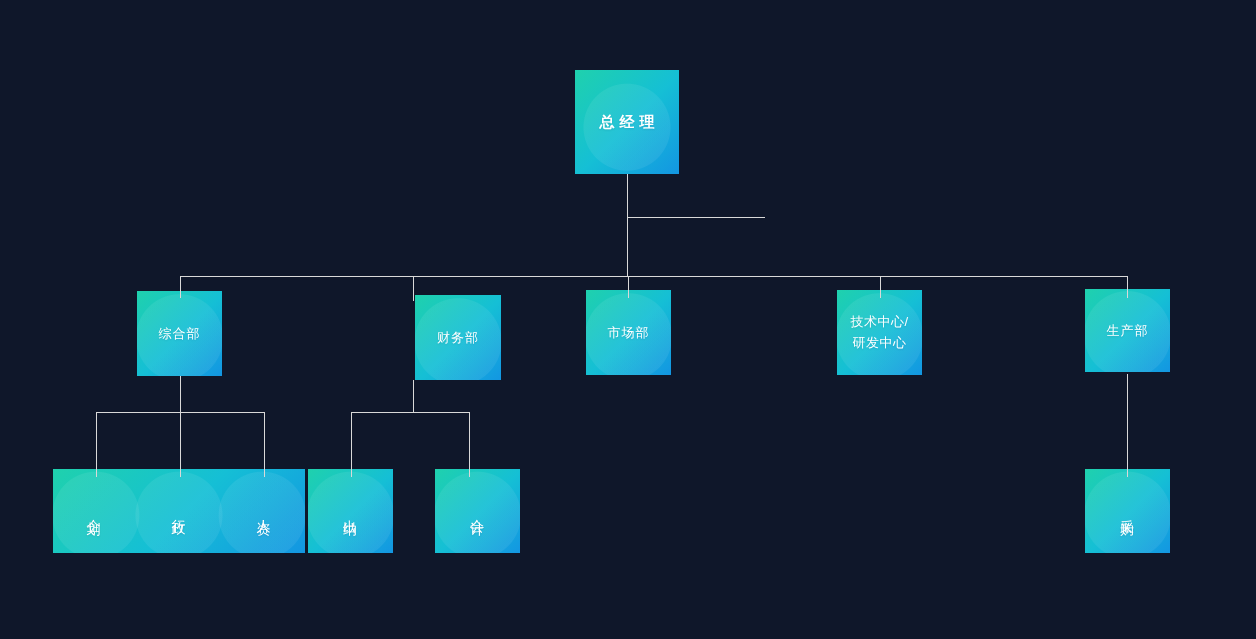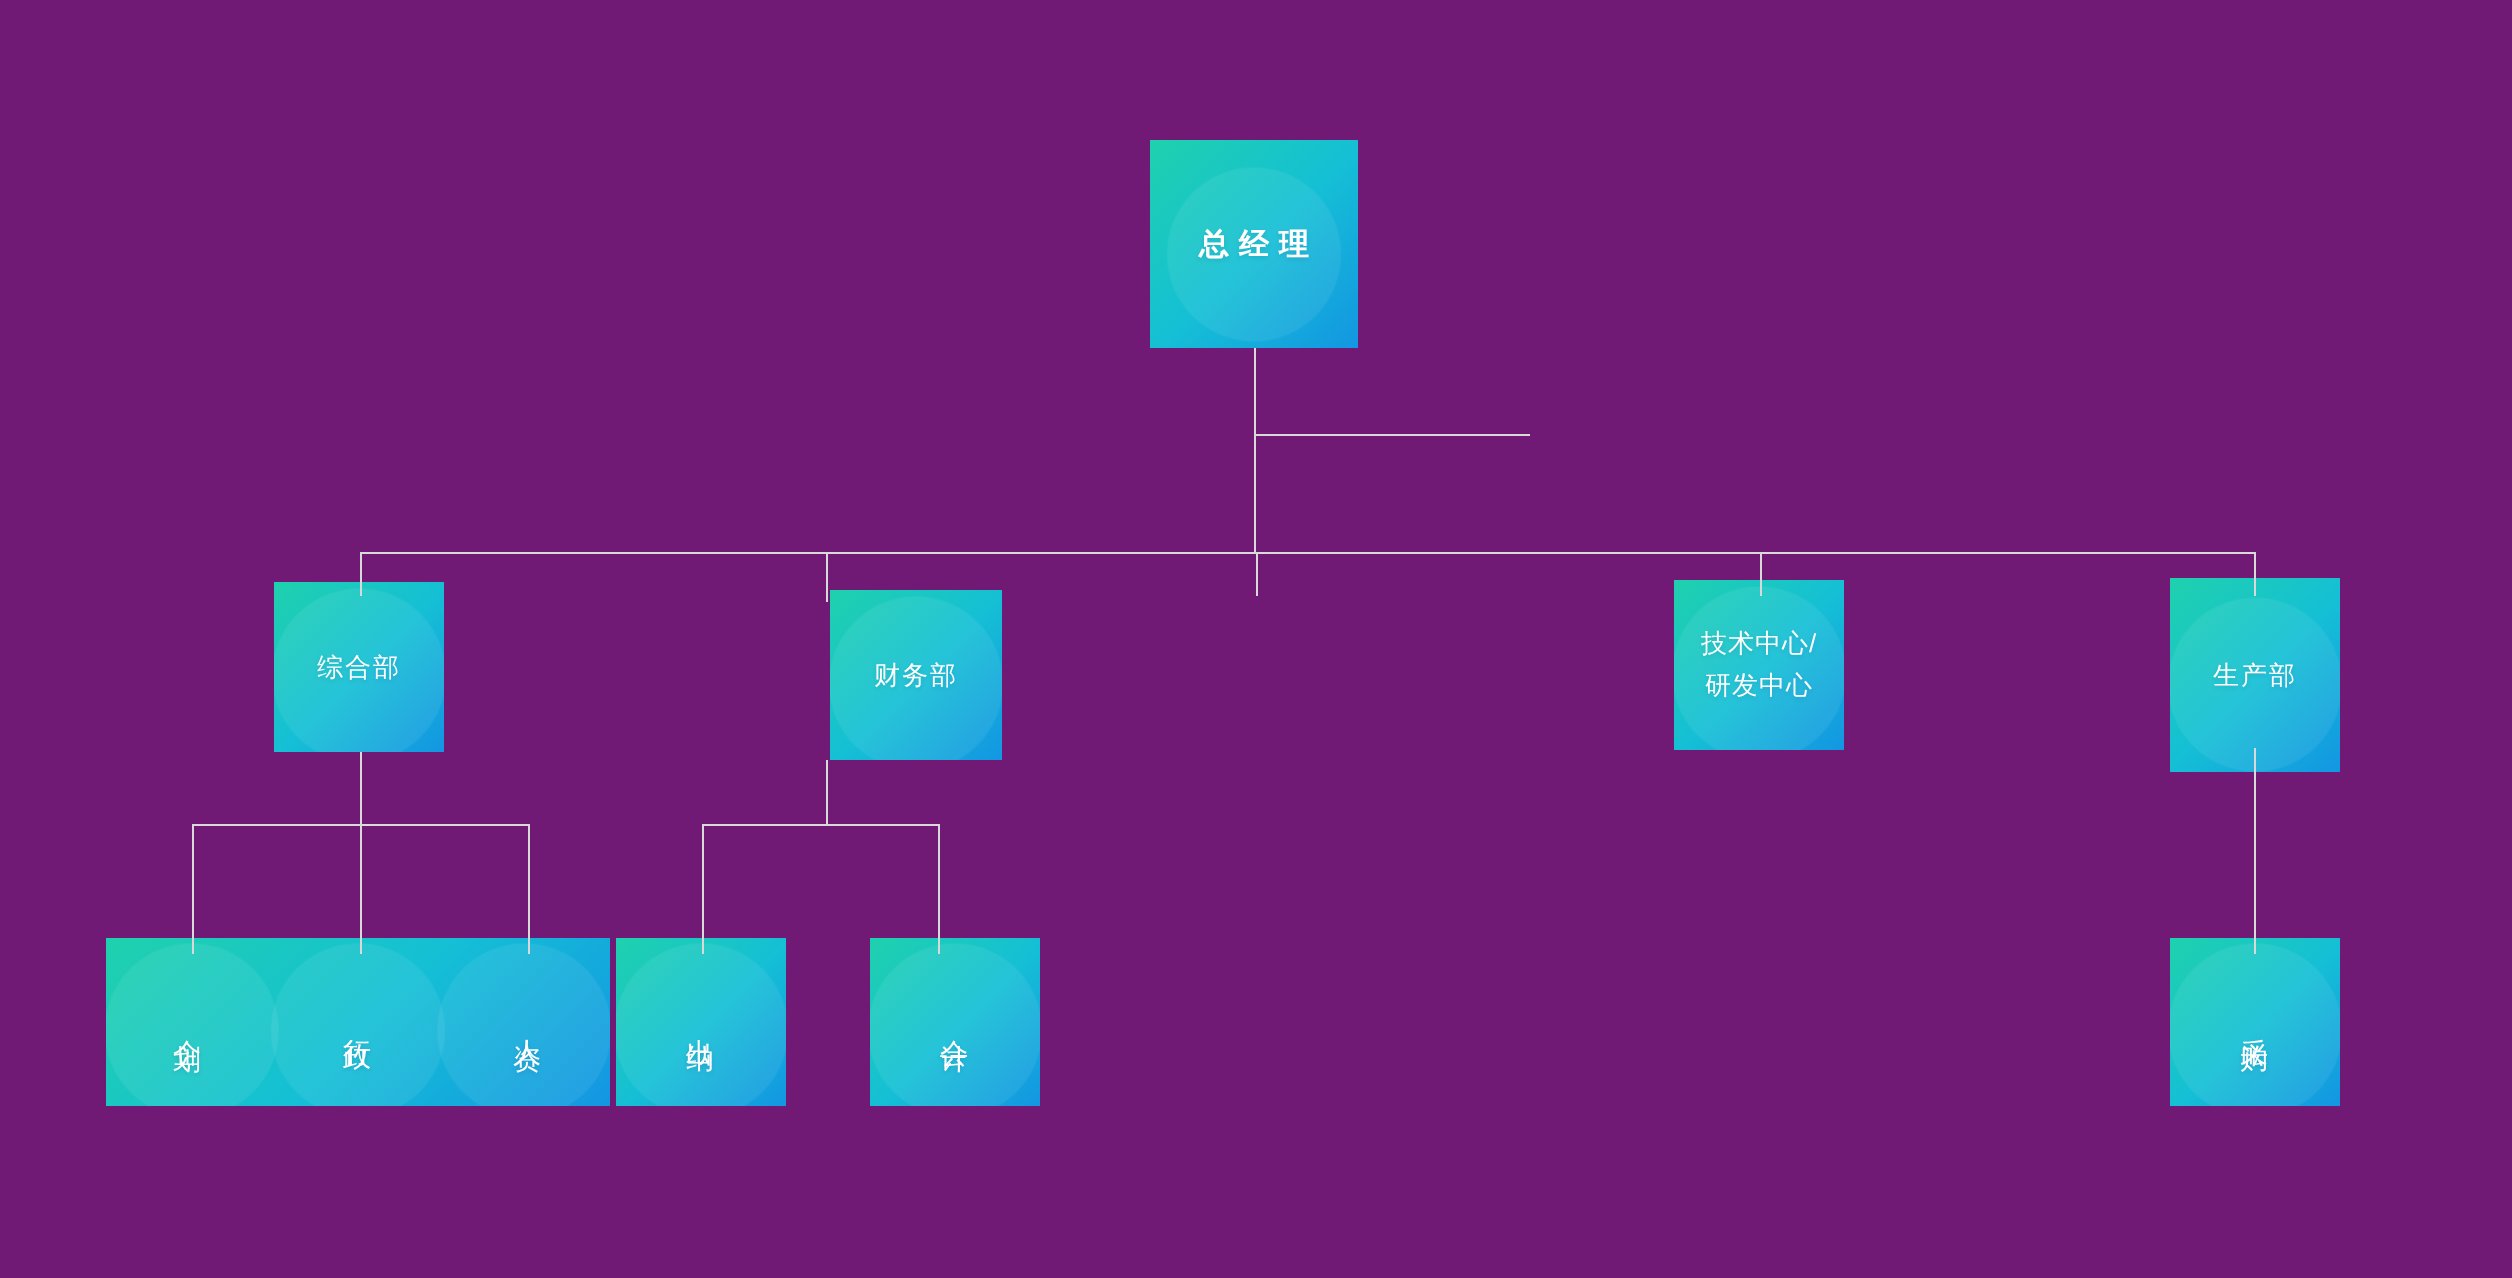--- a/index.html
+++ b/index.html
@@ -1,19 +1,19 @@
 <!DOCTYPE html>
 <html><head>
 <meta charset="utf-8">
 <style>
   html,body{margin:0;padding:0;background:#ffffff;}
   .canvas{
     position:relative;
     width:1256px;height:639px;
-    background:#701a75;
+    background:#0f172a;
     overflow:hidden;
     font-family:"Liberation Sans","DejaVu Sans",sans-serif;
   }
   
   .node{
     position:absolute;
     display:flex;align-items:center;justify-content:center;
     color:#ffffff;
     background:linear-gradient(135deg,#1fd1ad 0%,#15bfd5 52%,#1396e2 100%);
     z-index:1;
@@ -47,21 +47,21 @@
   .line.v{width:1px;}
   .line.h{height:1px;}
 
   
   #n-gm   {left:575px;top:70px; width:104px;height:104px;}
   #n-dgm  {left:764px;top:175px;width:85px; height:85px;}
   #n-d0   {left:137px;top:291px;width:85px; height:85px;}
   #n-d1   {left:371px;top:295px;width:86px; height:85px;margin-left:44px;}
   #n-d2   {left:586px;top:290px;width:85px; height:85px;}
   #n-d3   {left:837px;top:290px;width:85px; height:85px;}
-  #n-d4   {left:1085px;top:289px;width:85px;height:97px;}
+  #n-d4   {left:1085px;top:289px;width:85px;height:83px;}
   #n-wide {left:53px; top:469px;width:252px;height:84px;}
   #n-cash {left:308px;top:469px;width:85px; height:84px;}
   #n-acct {left:435px;top:469px;width:85px; height:84px;}
   #n-proc {left:1085px;top:469px;width:85px;height:84px;}
 
   
   #c-root-v      {left:627px;top:174px;height:102px;}
   #c-deputy-h    {left:627px;top:217px;width:138px;}
   #c-main-h      {left:180px;top:276px;width:948px;}
   #c-stub-d0     {left:180px; top:276px;height:22px;}
@@ -108,20 +108,23 @@
     <span class="label label--root">总经理</span>
   </div>
 
 
   <div class="node" id="n-d0">
     <span class="label">综合部</span>
   </div>
   <div class="node" id="n-d1">
     <span class="label">财务部</span>
   </div>
+  <div class="node" id="n-d2">
+    <span class="label">市场部</span>
+  </div>
   <div class="node" id="n-d3">
     <span class="label label--two-line">技术中心/
 研发中心</span>
   </div>
   <div class="node" id="n-d4">
     <span class="label">生产部</span>
   </div>
 
   <div class="node node--wide" id="n-wide">
     <div class="wide-row">

